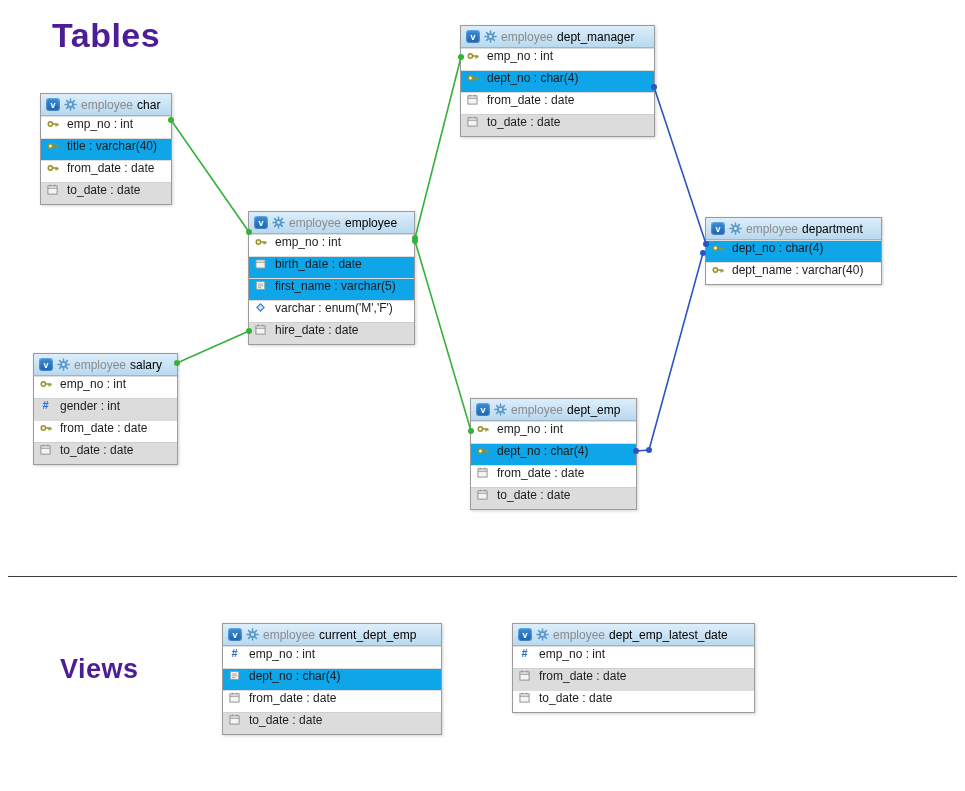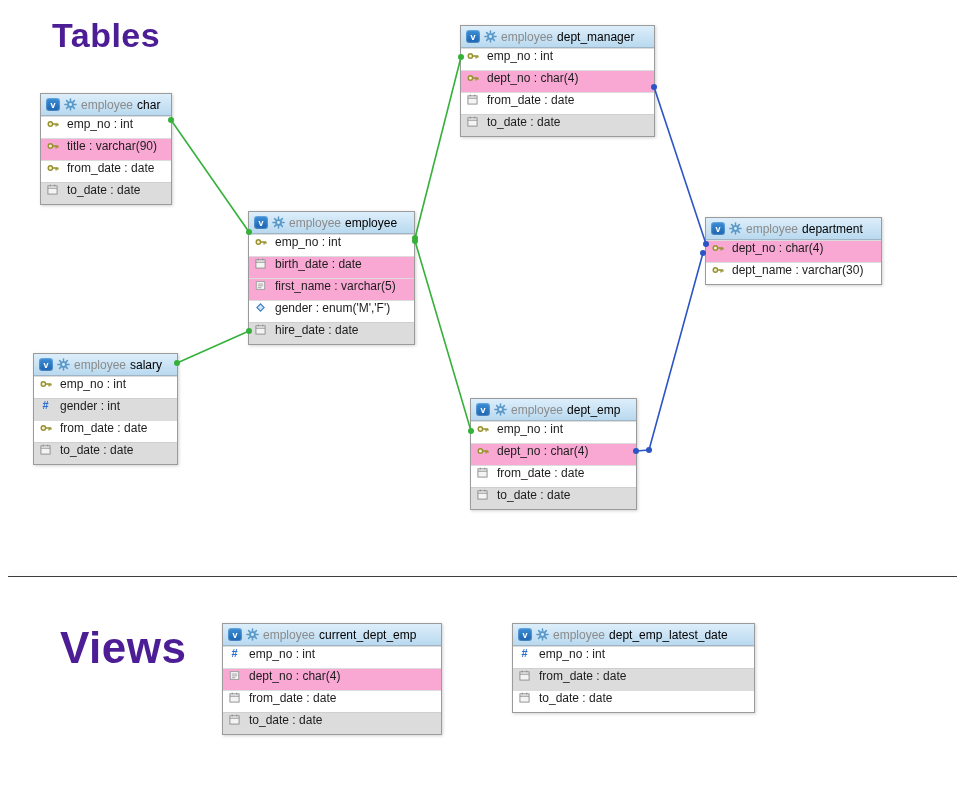--- a/index.html
+++ b/index.html
@@ -2,21 +2,21 @@
 <html><head>
 <meta charset="utf-8">
 <style>
   html,body{margin:0;padding:0;}
   body{
     width:965px;height:791px;position:relative;background:#ffffff;overflow:hidden;
     font-family:"Liberation Sans","DejaVu Sans",sans-serif;
   }
   .heading{position:absolute;font-weight:bold;color:#4c1d95;line-height:1;letter-spacing:.5px;}
   #tablesHeading{left:52px;top:18px;font-size:34px;}
-  #viewsHeading{left:60px;top:626px;font-size:44px;}
+  #viewsHeading{left:60px;top:656px;font-size:27px;}
   #divider{position:absolute;left:8px;top:576px;width:949px;height:1px;background:#3c3c3c;
     box-shadow:0 -3px 5px rgba(0,0,0,0.10);}
   #wires{position:absolute;left:0;top:0;width:965px;height:791px;pointer-events:none;z-index:5;}
   #canvas{position:absolute;left:0;top:0;width:965px;height:791px;z-index:2;}
   .tbl{
     position:absolute;box-sizing:border-box;border:1px solid #9b9b9b;background:#fff;
     box-shadow:1px 1px 3px rgba(0,0,0,0.18);font-size:12px;
   }
   .tbl-hd{
     box-sizing:border-box;height:22px;display:flex;align-items:center;gap:4px;padding:0 5px;
@@ -31,21 +31,21 @@
   }
   .hd-schema{color:#8b8b8b;}
   .hd-name{font-weight:normal;color:#000;}
   .icon{width:13px;height:13px;flex:0 0 auto;display:flex;align-items:center;justify-content:center;}
   .num-glyph{color:#2a6fd1;font-weight:bold;font-size:11px;line-height:1;}
   .row{
     box-sizing:border-box;height:22px;display:flex;align-items:flex-start;gap:8px;padding:0 5px;
     border-top:1px solid #dcdcdc;color:#1c1c1c;white-space:nowrap;overflow:hidden;background:#fff;
   }
   .bg-white{background:#ffffff;}
-  .bg-pink{background:#f9a8d4;}
+  .bg-pink{background:#0ea5e9;}
   .bg-gray{background:#dcdcdc;border-top-color:#cfcfcf;}
   .col-text{overflow:hidden;text-overflow:ellipsis;}
 </style>
 </head>
 <body>
 
 <svg id="wires">
     <polyline fill="none" stroke="#35b13a" stroke-width="1.6" points="171,120 249,232"></polyline>
     <circle cx="171" cy="120" r="3" fill="#35b13a"></circle>
     <circle cx="249" cy="232" r="3" fill="#35b13a"></circle>
@@ -98,21 +98,21 @@
         </span>
         <span class="col-text">emp_no : int</span>
       </div>
       <div class="row bg-pink">
         <span class="icon">
           <svg width="12" height="12" viewBox="0 0 12 12">
             <circle cx="3.4" cy="6" r="2.2" fill="#f4f0d0" stroke="#97912f" stroke-width="1.4"></circle>
             <path d="M5.6 6 L11.2 6 M9.1 6 L9.1 8.4 M10.9 6 L10.9 7.7" stroke="#97912f" stroke-width="1.4" fill="none"></path>
           </svg>
         </span>
-        <span class="col-text">title : varchar(90)</span>
+        <span class="col-text">title : varchar(40)</span>
       </div>
       <div class="row bg-white">
         <span class="icon">
           <svg width="12" height="12" viewBox="0 0 12 12">
             <circle cx="3.4" cy="6" r="2.2" fill="#f4f0d0" stroke="#97912f" stroke-width="1.4"></circle>
             <path d="M5.6 6 L11.2 6 M9.1 6 L9.1 8.4 M10.9 6 L10.9 7.7" stroke="#97912f" stroke-width="1.4" fill="none"></path>
           </svg>
         </span>
         <span class="col-text">from_date : date</span>
       </div>
@@ -176,21 +176,21 @@
           </svg>
         </span>
         <span class="col-text">first_name : varchar(5)</span>
       </div>
       <div class="row bg-white">
         <span class="icon">
           <svg width="11" height="11" viewBox="0 0 12 12">
             <rect x="3.2" y="3.2" width="5.6" height="5.6" transform="rotate(45 6 6)" fill="#cfe6fa" stroke="#3f7fc1" stroke-width="1.2"></rect>
           </svg>
         </span>
-        <span class="col-text">gender : enum('M','F')</span>
+        <span class="col-text">varchar : enum('M','F')</span>
       </div>
       <div class="row bg-gray">
         <span class="icon">
           <svg width="11" height="11" viewBox="0 0 12 12">
             <rect x="1" y="2" width="10" height="9" fill="#f4f4f4" stroke="#8c8c8c"></rect>
             <line x1="1" y1="4.6" x2="11" y2="4.6" stroke="#8c8c8c"></line>
             <line x1="3.6" y1="0.8" x2="3.6" y2="2.4" stroke="#8c8c8c" stroke-width="1.4"></line>
             <line x1="8.4" y1="0.8" x2="8.4" y2="2.4" stroke="#8c8c8c" stroke-width="1.4"></line>
           </svg>
         </span>
@@ -396,21 +396,21 @@
         </span>
         <span class="col-text">dept_no : char(4)</span>
       </div>
       <div class="row bg-white">
         <span class="icon">
           <svg width="12" height="12" viewBox="0 0 12 12">
             <circle cx="3.4" cy="6" r="2.2" fill="#f4f0d0" stroke="#97912f" stroke-width="1.4"></circle>
             <path d="M5.6 6 L11.2 6 M9.1 6 L9.1 8.4 M10.9 6 L10.9 7.7" stroke="#97912f" stroke-width="1.4" fill="none"></path>
           </svg>
         </span>
-        <span class="col-text">dept_name : varchar(30)</span>
+        <span class="col-text">dept_name : varchar(40)</span>
       </div>
     </div>
     <div class="tbl" style="left: 222px; top: 623px; width: 220px;">
       <div class="tbl-hd">
         <span class="badge">v</span>
         <span class="icon">
           <svg width="13" height="13" viewBox="0 0 14 14">
             <g stroke="#5b99c9" stroke-width="1.6" stroke-linecap="round">
               <line x1="7" y1="1" x2="7" y2="13"></line>
               <line x1="1" y1="7" x2="13" y2="7"></line>

